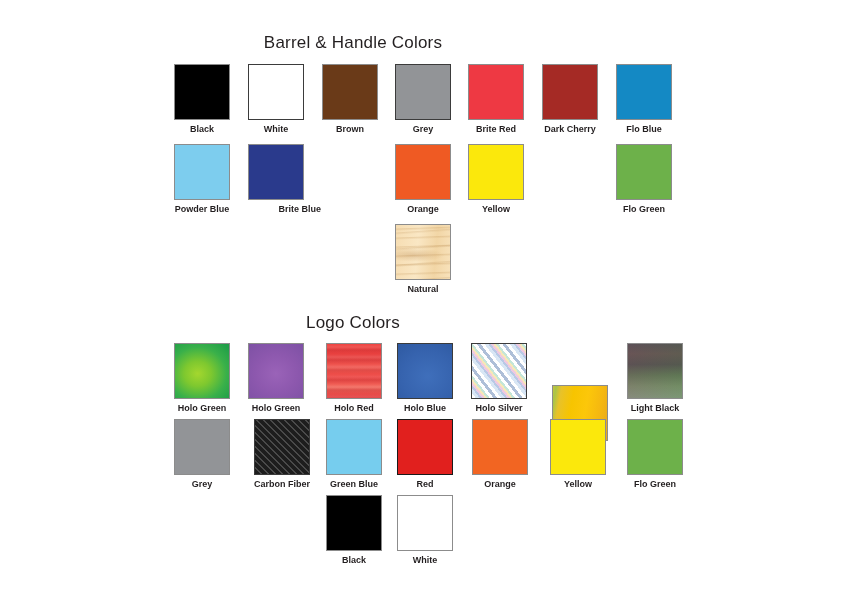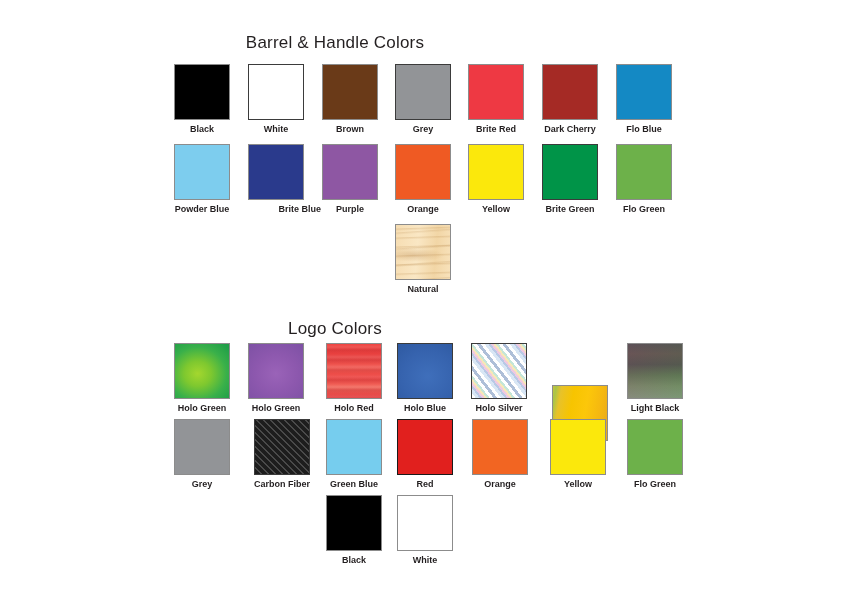--- a/index.html
+++ b/index.html
@@ -11,33 +11,34 @@
     width: 842px;
     height: 596px;
     position: relative;
     font-family: "Liberation Sans", sans-serif;
     overflow: hidden;
   }
   .page {
     position: relative;
     width: 670px;
     height: 596px;
+    padding-left: 36px;
   }
   .section-title {
     position: absolute;
     width: 100%;
     left: 0;
     text-align: center;
     font-size: 17px;
     font-weight: 400;
     color: #231f20;
     letter-spacing: 0.2px;
   }
   #title-barrel { top: 33px; }
-  #title-logo   { top: 313px; margin-top: 6px; }
+  #title-logo   { top: 313px; }
 
   .swatch-grid {
     position: absolute;
     left: 0;
     width: 842px;
   }
   .swatch-row {
     position: relative;
     width: 842px;
     height: 81px;
@@ -194,35 +195,27 @@
       </div>
       <div class="swatch-row" style="height: 80px;">
         <div class="swatch-cell" style="left: 157px;">
           <div class="swatch-box" style="background: rgb(125, 205, 238); border-color: rgb(140, 140, 140);"></div>
           <div class="swatch-label">Powder Blue</div>
         </div>
         <div class="swatch-cell" style="left: 231px; text-align: right;">
           <div class="swatch-box" style="background: rgb(42, 58, 140); border-color: rgb(140, 140, 140);"></div>
           <div class="swatch-label">Brite Blue</div>
         </div>
-        <div class="swatch-cell" style="left: 305px;">
-          <div class="swatch-box" style="background: rgb(142, 87, 163); border-color: rgb(140, 140, 140);"></div>
-          <div class="swatch-label">Purple</div>
-        </div>
         <div class="swatch-cell" style="left: 378px;">
           <div class="swatch-box" style="background: rgb(239, 90, 35); border-color: rgb(140, 140, 140);"></div>
           <div class="swatch-label">Orange</div>
         </div>
         <div class="swatch-cell" style="left: 451px;">
           <div class="swatch-box" style="background: rgb(251, 232, 12); border-color: rgb(140, 140, 140);"></div>
           <div class="swatch-label">Yellow</div>
-        </div>
-        <div class="swatch-cell" style="left: 525px;">
-          <div class="swatch-box" style="background: rgb(0, 148, 72); border-color: rgb(59, 59, 59);"></div>
-          <div class="swatch-label">Brite Green</div>
         </div>
         <div class="swatch-cell" style="left: 599px;">
           <div class="swatch-box" style="background: rgb(109, 177, 74); border-color: rgb(140, 140, 140);"></div>
           <div class="swatch-label">Flo Green</div>
         </div>
       </div>
       <div class="swatch-row" style="height: 80px;">
         <div class="swatch-cell" style="left: 378px;">
           <div class="swatch-box tex-natural" style="border-color: rgb(140, 140, 140);"></div>
           <div class="swatch-label">Natural</div>

